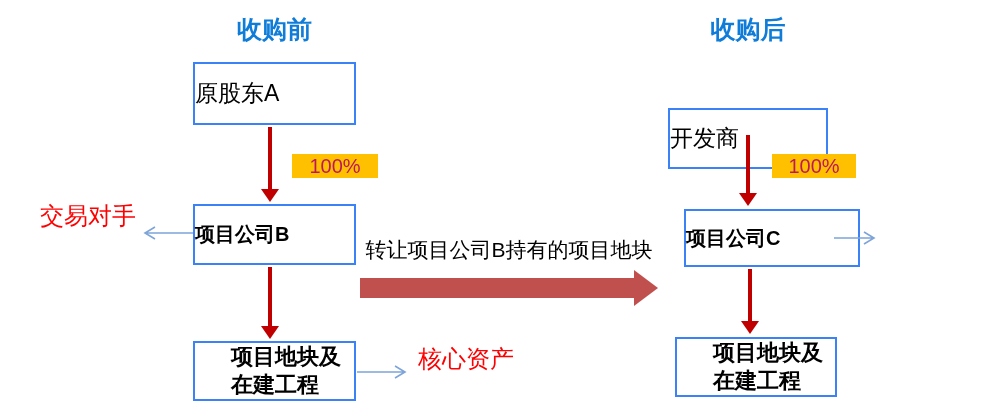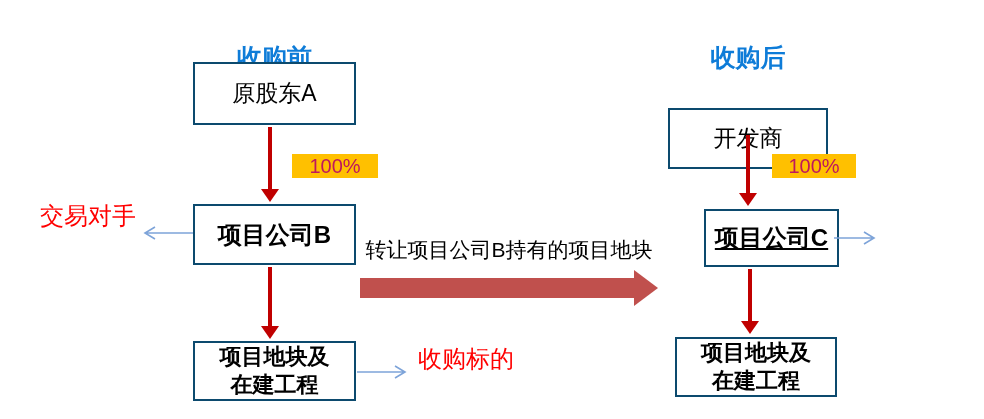--- a/index.html
+++ b/index.html
@@ -12,36 +12,35 @@
     font-family: "Liberation Sans", sans-serif;
     overflow: hidden;
   }
   .abs { position: absolute; }
   .col-header {
     font-size: 25px;
     font-weight: 700;
     color: #0e7cd8;
     text-align: center;
     line-height: 32px;
-    margin-top: 28px;
   }
   .box {
     position: absolute;
-    border: 2px solid #0c4a6e;
+    border: 2px solid #3b82f6;
     background: #ffffff;
     display: flex;
     flex-direction: column;
-    align-items: center;
+    align-items: flex-start;
     justify-content: center;
     text-align: center;
     color: #000000;
   }
   .box.fs-top  { font-size: 23px; font-weight: 400; }
-  .box.fs-mid  { font-size: 24px; font-weight: 700; }
-  .box.fs-bot  { font-size: 22px; font-weight: 700; line-height: 28px; }
+  .box.fs-mid  { font-size: 20px; font-weight: 700; }
+  .box.fs-bot  { font-size: 22px; font-weight: 700; line-height: 28px; padding-left: 36px; }
   .vline {
     position: absolute;
     width: 4px;
     background: #C00000;
   }
   .vhead {
     position: absolute;
     width: 0; height: 0;
     border-left: 9px solid transparent;
     border-right: 9px solid transparent;
@@ -123,40 +122,40 @@
     <span>在建工程</span>
   </div>
 
   <div class="thin-arrow" style="left:357px; top:364px;">
     <svg width="52" height="16" viewBox="0 0 52 16">
       <path d="M0 8 H47 M38 2 L48 8 L38 14" stroke="#7EA4D9" stroke-width="1.6" fill="none"></path>
     </svg>
   </div>
 
   <div class="red-note" style="left:414px; top:345px; width:104px;">
-    <div>收购标的</div>
+    <div>核心资产</div>
   </div>
 
   <div class="transfer-label" style="left:358px; top:236px; width:302px;">转让项目公司B持有的项目地块</div>
 
   <div class="big-arrow-body"></div>
   <div class="big-arrow-head"></div>
 
   <div class="abs col-header" style="left:668px; top:13px; width:160px;">收购后</div>
 
   <div class="box fs-top" style="left:668px; top:72px; width:160px; height:61px;margin-top:36px;">
     <span>开发商</span>
   </div>
 
   <div class="vline" style="left:746px; top:135px; height:58px;"></div>
   <div class="vhead" style="left:739px; top:193px;"></div>
 
   <div class="pct-badge" style="left:772px; top:154px; width:84px; height:24px;">100%</div>
 
-  <div class="box fs-mid" style="left:704px; top:209px; width:135px; height:58px;text-decoration:underline;">
+  <div class="box fs-mid" style="left:684px; top:209px; width:176px; height:58px;">
     <span>项目公司C</span>
   </div>
 
   <div class="thin-arrow" style="left:834px; top:230px;">
     <svg width="44" height="16" viewBox="0 0 44 16">
       <path d="M0 8 H39 M30 2 L40 8 L30 14" stroke="#7EA4D9" stroke-width="1.6" fill="none"></path>
     </svg>
   </div>
 
 

